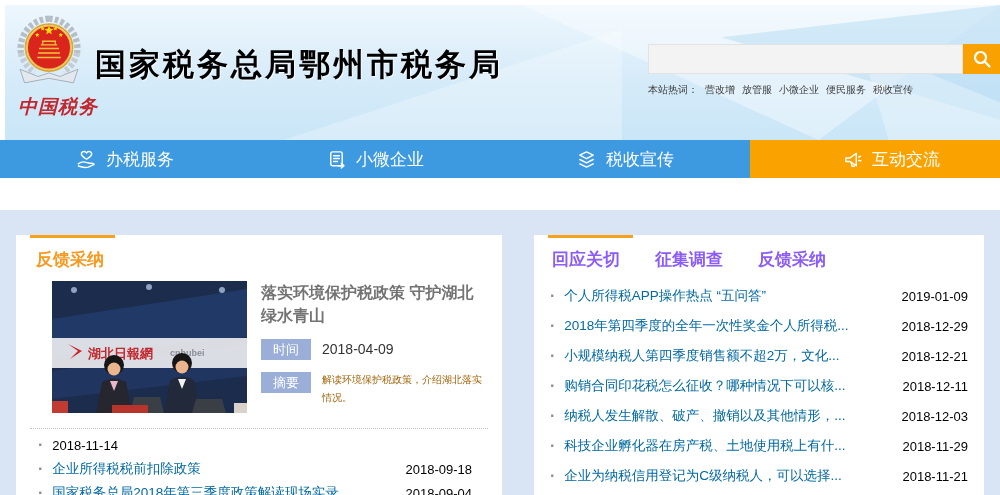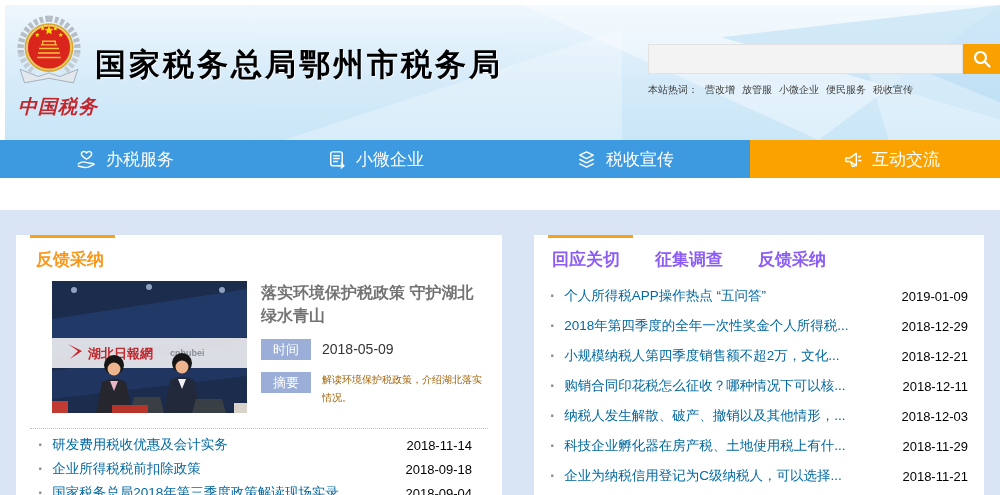--- a/index.html
+++ b/index.html
@@ -205,35 +205,34 @@
           <polygon points="140,132 174,132 170,118 144,118" fill="#3a3f46"></polygon>
           <rect x="60" y="124" width="36" height="8" fill="#b8332a"></rect>
           <rect x="0" y="120" width="16" height="12" fill="#c23b33"></rect>
           <rect x="182" y="122" width="13" height="10" fill="#d8d2cb"></rect>
         </svg>
 
         <div class="feature-info">
           <a class="headline" href="#">落实环境保护税政策 守护湖北绿水青山</a>
           <div class="meta-row">
             <span class="badge">时间</span>
-            <span class="time-value">2018-05-09</span>
+            <span class="time-value">2018-04-09</span>
           </div>
           <div class="meta-row">
             <span class="badge">摘要</span>
             <span class="summary">解读环境保护税政策，介绍湖北落实情况。</span>
           </div>
         </div>
       </div>
 
       <div class="divider"></div>
 
       <ul class="news-list left-list">
         <li>
           <span class="bullet">·</span>
-          <a class="item-title" href="#">研发费用税收优惠及会计实务</a>
           <span class="item-date">2018-11-14</span>
         </li>
         <li>
           <span class="bullet">·</span>
           <a class="item-title" href="#">企业所得税税前扣除政策</a>
           <span class="item-date">2018-09-18</span>
         </li>
         <li>
           <span class="bullet">·</span>
           <a class="item-title" href="#">国家税务总局2018年第三季度政策解读现场实录</a>

